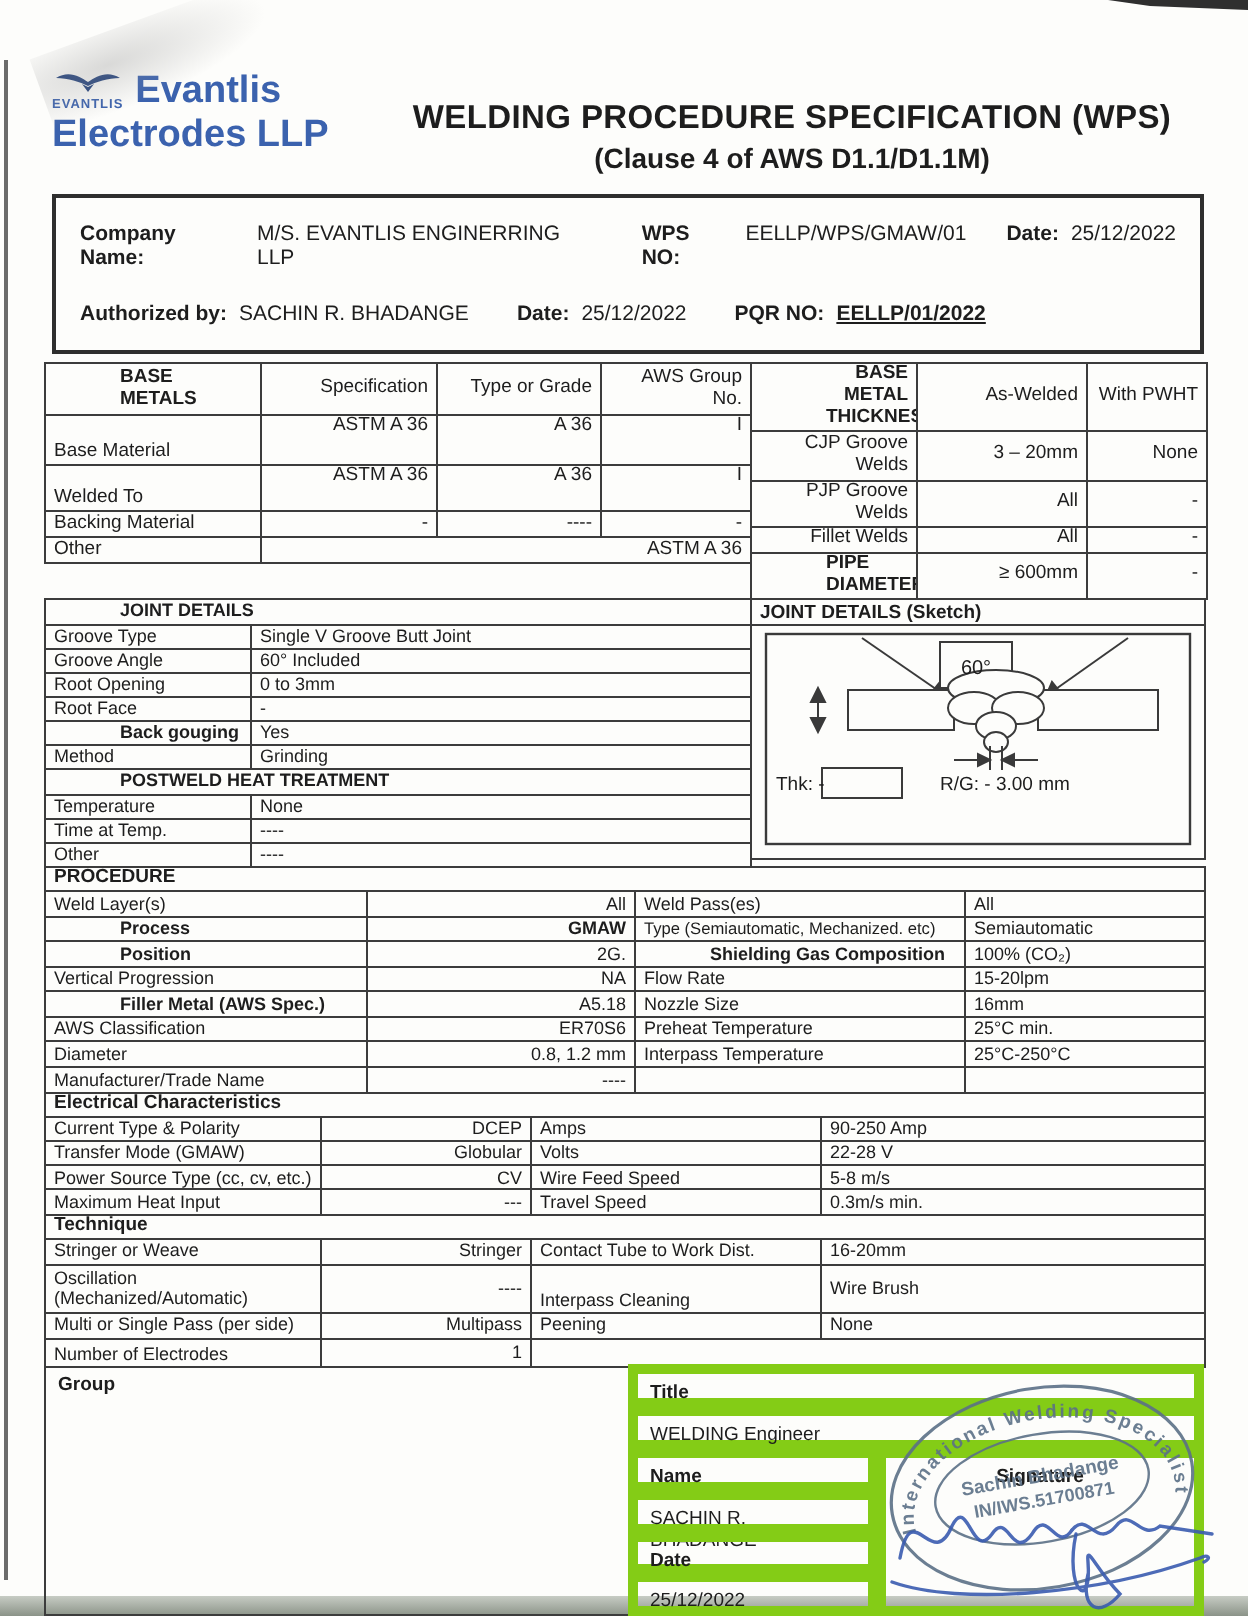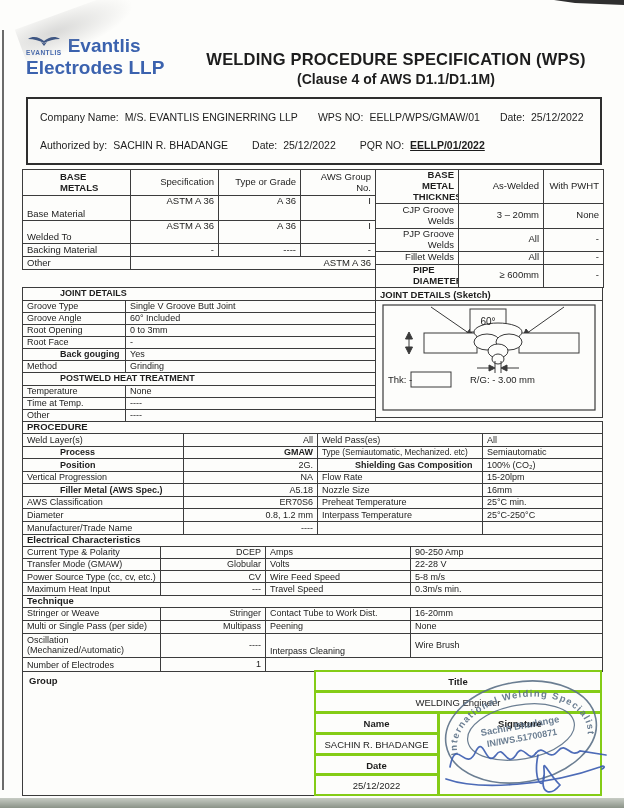--- a/index.html
+++ b/index.html
@@ -17,21 +17,21 @@
   .logo-mark{display:flex;flex-direction:column;align-items:center;line-height:1;}
   .logo-cap{font-size:6.5px;font-weight:bold;letter-spacing:.5px;}
   .logo-name{font-weight:bold;font-size:19px;line-height:1.15;}
   .titles{flex:1;text-align:center;padding-top:16px;}
   .t1{font-weight:bold;font-size:16.5px;letter-spacing:.2px;}
   .t2{font-weight:bold;font-size:14px;margin-top:2px;}
   
   .info-box{margin:10px 22px 4px 26px;border:2px solid #2e2e2e;padding:8px 12px 12px;font-size:10.5px;}
   .info-line{display:flex;gap:6px;align-items:baseline;margin-top:4px;}
   .info-line.second{margin-top:16px;}
-  .lbl{font-weight:normal;}
+  .lbl{font-weight:bold;}
   .val{font-weight:normal;}
   .sp1{margin-left:14px;} .sp2{margin-left:18px;}
   .u{text-decoration:underline;font-weight:bold;}
   
   .form{position:relative;margin:4px 0 0 22px;width:580px;font-size:9px;}
   table{border-collapse:collapse;table-layout:fixed;}
   td{border:1px solid #3c3c3c;padding:0 4px;overflow:hidden;line-height:1.15;}
   .b{font-weight:bold;padding-left:37px;}
   .c{text-align:right;}
   .pairs{display:flex;}
@@ -44,21 +44,21 @@
   .jd-right{width:228px;height:131px;border:1px solid #3c3c3c;box-sizing:border-box;background:#fdfdfb;}
   .jd-right .sk-title{border-bottom:1px solid #3c3c3c;font-weight:bold;font-size:9.5px;padding:1px 4px;height:13px;box-sizing:border-box;}
   .w580{width:580px;}
   .proc{height:114px;border-radius:32px;} .elec{height:62px;} .tech{height:77px;}
   .sec-hd{font-weight:bold;font-size:9.5px;}
   .small-par{font-size:8.3px;}
   
   .footrow{display:flex;height:125px;}
   .others-box{width:294px;border:1px solid #3c3c3c;box-sizing:border-box;font-weight:bold;font-size:9.5px;padding:3px 6px;}
   .sig-grid{width:287px;margin-left:-1px;display:grid;grid-template-columns:124px 1fr;grid-template-rows:21px 21px 21px 21px 20px 21px;box-sizing:border-box;}
-  .sig-grid > div{border:2px solid #84cc16;margin-top:-1px;margin-left:-1px;padding:4px 6px 0;font-size:9.5px;box-sizing:border-box;text-align:center;}
+  .sig-grid > div{border:5px solid #84cc16;margin-top:-1px;margin-left:-1px;padding:4px 6px 0;font-size:9.5px;box-sizing:border-box;}
   .span2{grid-column:1 / span 2;}
   .sigcell{grid-row:3 / span 4;grid-column:2;text-align:center;}
   .stamp-wrap{position:absolute;left:402px;top:496px;width:195px;height:135px;pointer-events:none;}
   .sign-wrap{position:absolute;left:418px;top:556px;width:175px;height:80px;pointer-events:none;}
   svg text{font-family:"Liberation Sans", sans-serif;}
 </style>
 </head>
 <body>
 
 <div class="page">
@@ -386,31 +386,31 @@
       <tbody>
           <tr style="height:12px">
             <td colspan="4" class="sec-hd">Technique</td>
           </tr>
       <tr style="height:13px">
         <td>Stringer or Weave</td>
         <td class="c">Stringer</td>
         <td>Contact Tube to Work Dist.</td>
         <td>16-20mm</td>
       </tr>
+      <tr style="height:24px">
+        <td>Oscillation (Mechanized/Automatic)</td>
+        <td class="c">----</td>
+        <td style="vertical-align:bottom">Interpass Cleaning</td>
+        <td>Wire Brush</td>
+      </tr>
       <tr style="height:13px">
         <td>Multi or Single Pass (per side)</td>
         <td class="c">Multipass</td>
         <td>Peening</td>
         <td>None</td>
-      </tr>
-      <tr style="height:24px">
-        <td>Oscillation (Mechanized/Automatic)</td>
-        <td class="c">----</td>
-        <td style="vertical-align:bottom">Interpass Cleaning</td>
-        <td>Wire Brush</td>
       </tr>
       <tr style="height:14px">
         <td style="vertical-align:bottom">Number of Electrodes</td>
         <td class="c">1</td>
         <td colspan="2"></td>
       </tr>
     </tbody>
       </table>
 
     <div class="footrow" style="margin-top:-1px">

